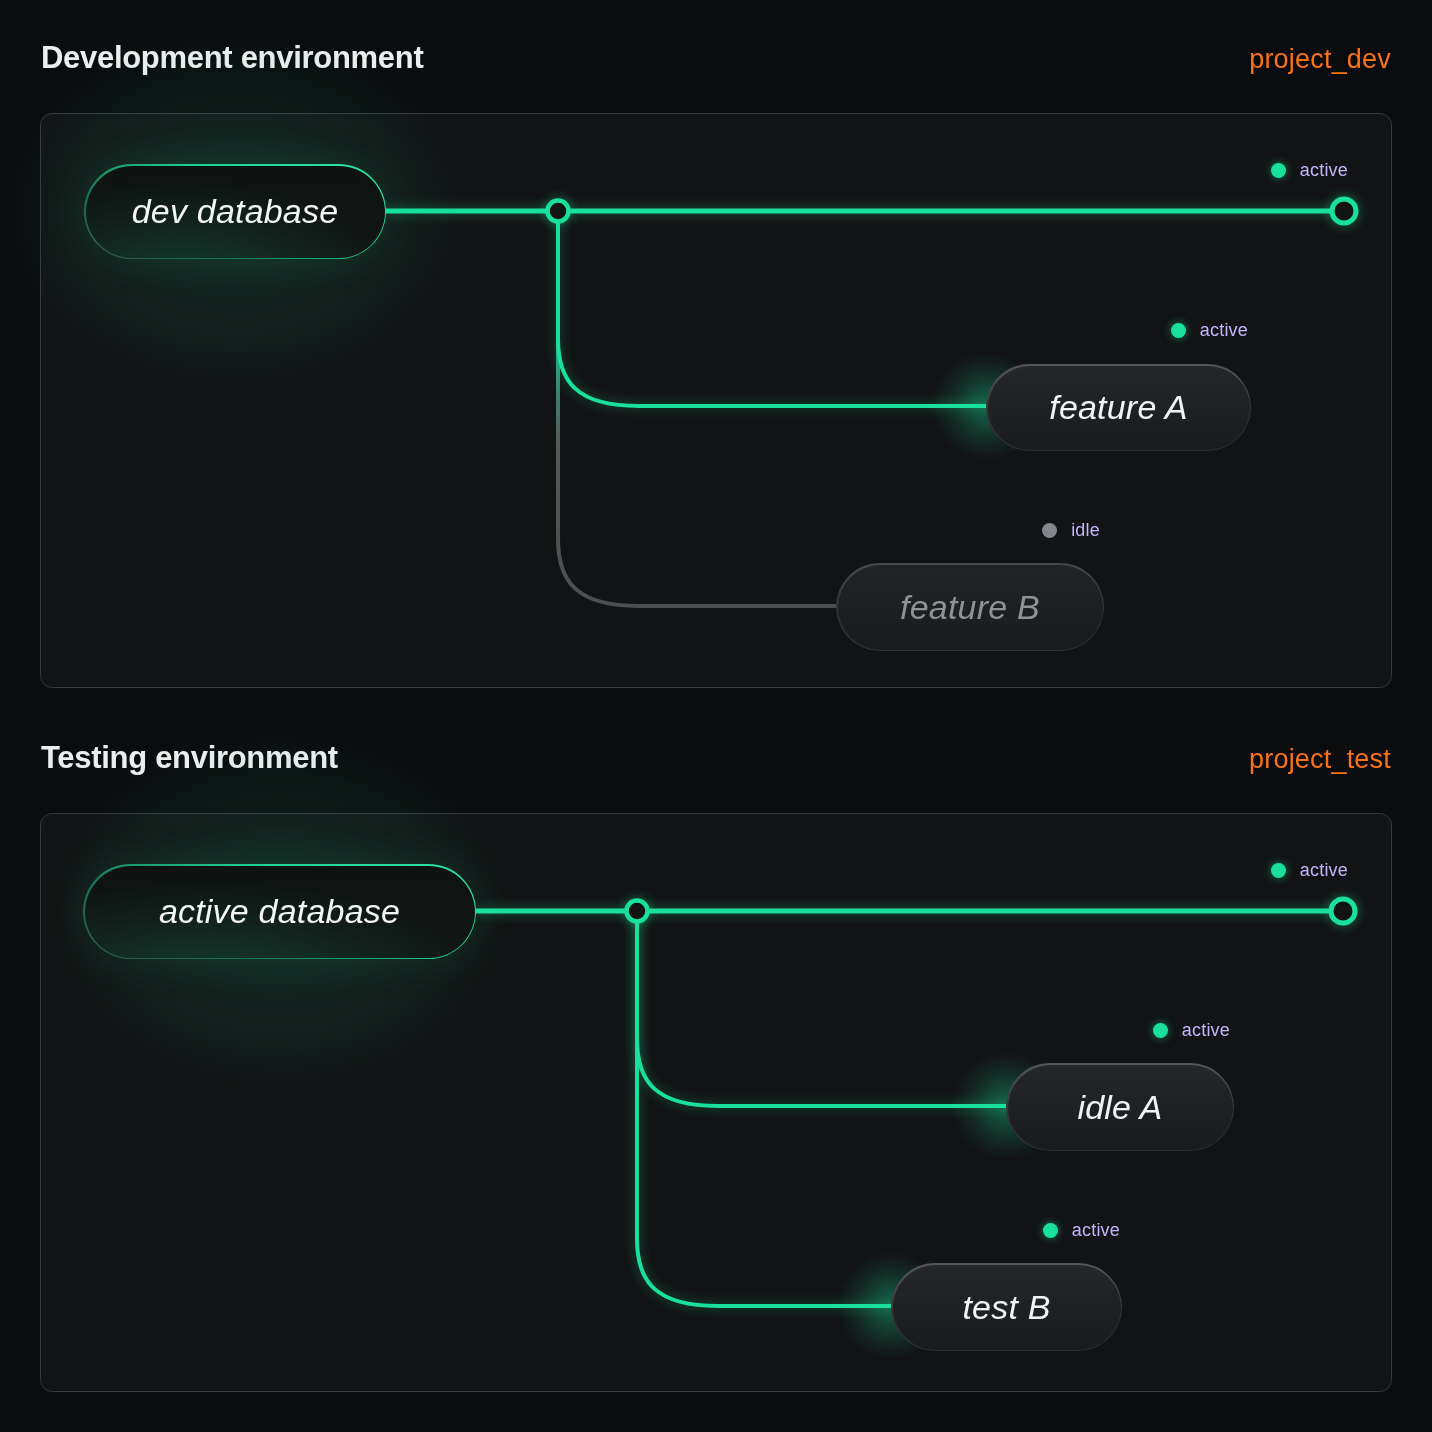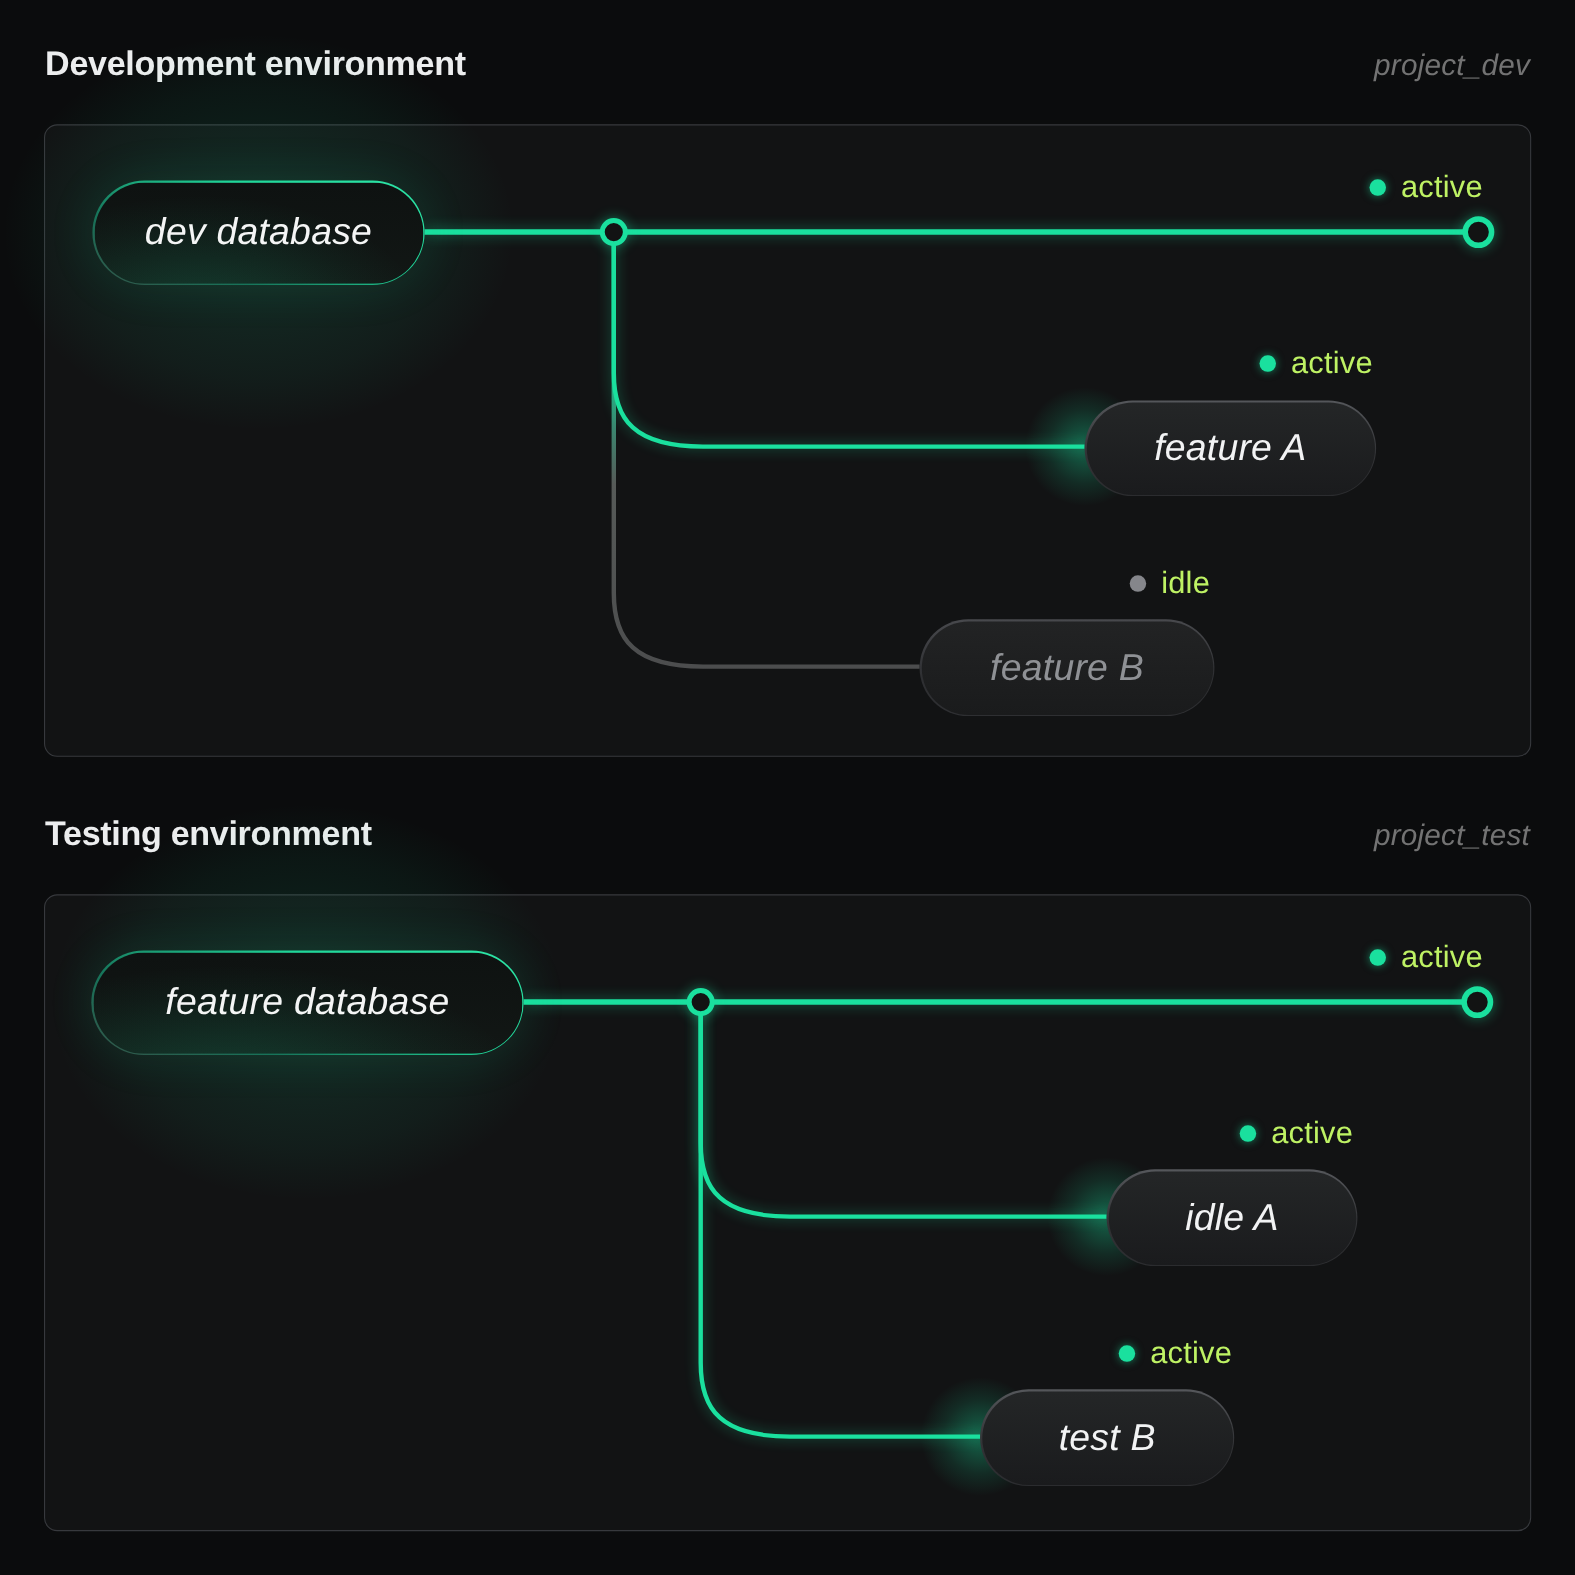--- a/index.html
+++ b/index.html
@@ -11,21 +11,21 @@
     overflow:hidden;
   }
   .env-header{
     position:absolute;left:41px;width:1350px;
     display:flex;justify-content:space-between;align-items:baseline;
   }
   .env-title{
     font-size:31px;font-weight:700;color:#ECEDEE;letter-spacing:-0.3px;
   }
   .project-label{
-    font-size:27px;font-weight:400;color:#737373;letter-spacing:0.2px;font-style:italic;
+    font-size:27px;font-weight:400;color:#f97316;letter-spacing:0.2px;
   }
   .panel{
     position:absolute;left:40px;width:1352px;
     background:#121314;
     border:1.5px solid #37393D;
     border-radius:12px;
     box-sizing:border-box;
   }
   .line-svg{position:absolute;left:0;top:0;z-index:2;overflow:visible;}
   .glow{position:absolute;z-index:1;pointer-events:none;}
@@ -67,21 +67,21 @@
     background:linear-gradient(180deg,#48494D 0%,#2E2F32 60%);
     text-align:right;
   }
   .pill-idle .pill-inner{
     color:#8F9195;
     background:linear-gradient(180deg,#222324 0%,#1A1B1C 100%);
   }
   .status{
     position:absolute;z-index:3;
     display:flex;align-items:center;gap:14px;
-    font-size:28px;color:#bef264;letter-spacing:0.2px;line-height:30px;
+    font-size:18px;color:#c4b5fd;letter-spacing:0.2px;line-height:30px;
   }
   .dot{width:15px;height:15px;border-radius:50%;flex:0 0 auto;}
   .dot-active{background:#1AE09E;box-shadow:0 0 8px rgba(26,224,158,0.55);}
   .dot-idle{background:#85868B;}
 </style>
 </head>
 <body>
 
 <div class="page">
 
@@ -151,21 +151,21 @@
 
     <svg class="line-svg" width="1352" height="579" viewBox="0 0 1352 579">
       <path class="gl" d="M596 97 V425 C596 468 615 492 677 492 H850" fill="none" stroke="#1AE09E" stroke-width="4"></path>
       <path class="gl" d="M596 97 V225 C596 268 615 292 677 292 H965" fill="none" stroke="#1AE09E" stroke-width="4"></path>
       <path class="gl" d="M435 97 H1302" fill="none" stroke="#1AE09E" stroke-width="5"></path>
       <circle class="gl" cx="596" cy="97" r="10.5" fill="#121313" stroke="#1AE09E" stroke-width="4.5"></circle>
       <circle class="gl" cx="1302" cy="97" r="12" fill="#121313" stroke="#1AE09E" stroke-width="5"></circle>
     </svg>
 
     <div class="pill pill-db" style="left:42px;top:50px;width:393px;height:95px;">
-      <div class="pill-inner">feature database</div>
+      <div class="pill-inner">active database</div>
     </div>
 
     <div class="status" style="right:43px;top:41px;">
       <span class="dot dot-active"></span>
       <span>active</span>
     </div>
 
     <div class="status" style="right:161px;top:201px;">
       <span class="dot dot-active"></span>
       <span>active</span>

